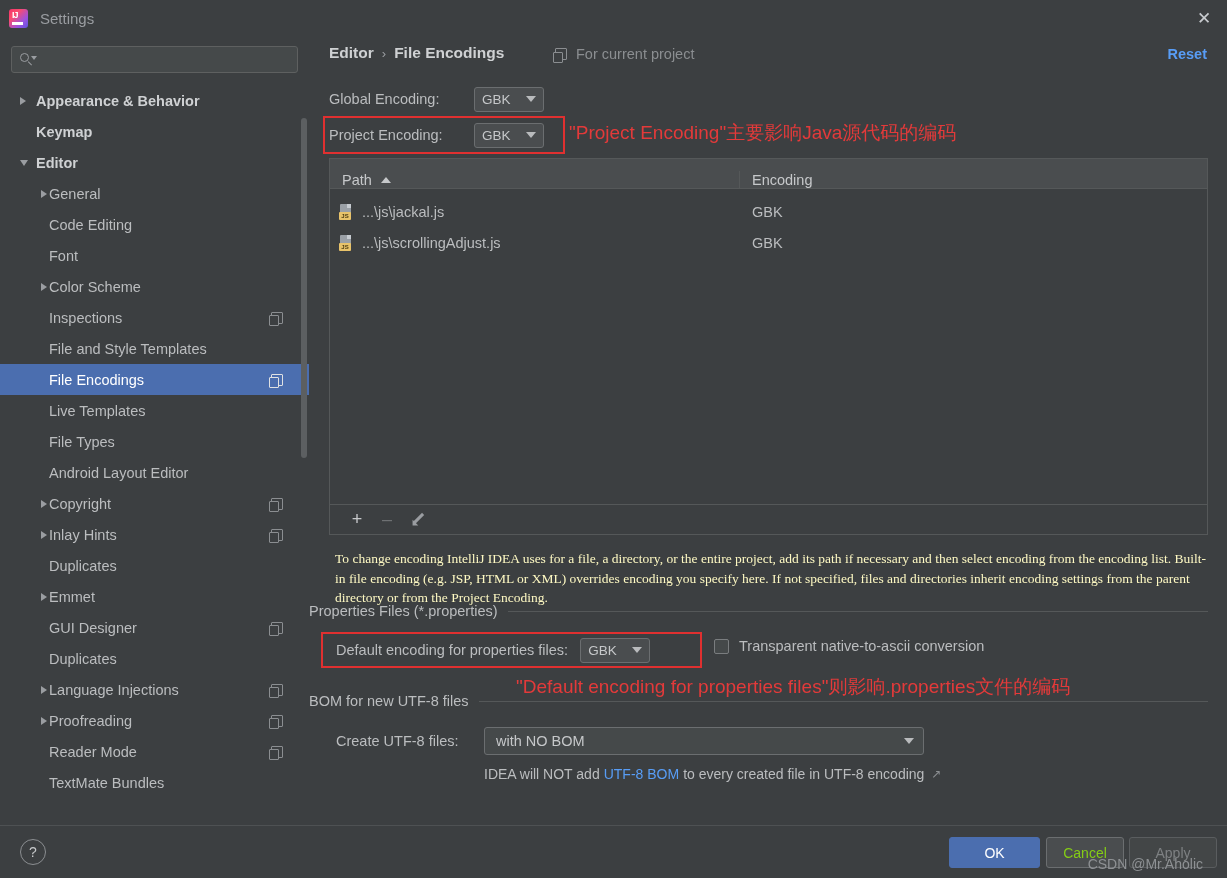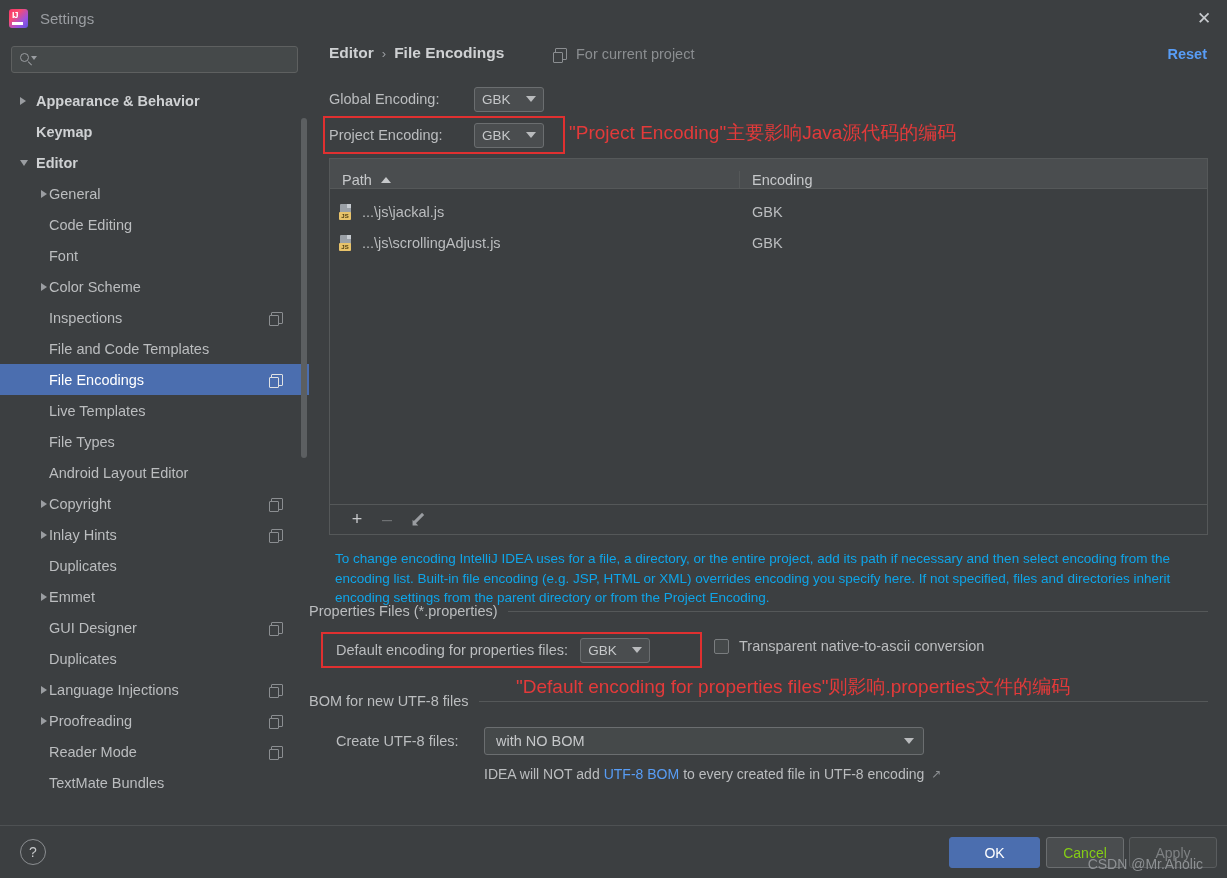--- a/index.html
+++ b/index.html
@@ -154,21 +154,21 @@
   .tbar {
     position: absolute; left: 20px; top: 469px; width: 879px; height: 30px;
     border: 1px solid #555859; border-top: none; display: flex; align-items: center; padding-left: 12px;
   }
   .tbar-btn { width: 30px; height: 22px; display: flex; align-items: center; justify-content: center; color: #c6c8ca; font-size: 18px; }
   .tbar-btn.dim { color: #6e7173; }
   .pencil { width: 15px; height: 15px; position: relative; }
   .pencil .body { position: absolute; left: 2px; top: 5px; width: 13px; height: 3px; background: #9a9da1; transform: rotate(-45deg); }
   .pencil .tip { position: absolute; left: 0px; top: 10px; width: 0; height: 0; border-left: 4px solid transparent; border-right: 4px solid transparent; border-bottom: 4px solid #9a9da1; transform: rotate(-135deg); }
 
-  .help-para { position: absolute; left: 26px; top: 513px; width: 875px; color: #0ea5e9; font-size: 13.5px; line-height: 19.5px; }
+  .help-para { position: absolute; left: 26px; top: 513px; width: 875px; color: #fef9c3; font-size: 13.5px; line-height: 19.5px; font-family: Liberation Serif, serif; }
 
   
   .sec-head { position: absolute; left: 0px; display: flex; align-items: center; width: 899px; }
   .sec-head .txt { color: #bbbdbf; font-size: 14.5px; white-space: nowrap; padding-right: 10px; }
   .sec-head .line { flex: 1; height: 1px; background: #555859; }
   .sec-props { top: 567px; }
   .sec-bom { top: 657px; }
 
   .props-row { position: absolute; left: 27px; top: 600px; display: flex; align-items: center; height: 28px; }
   .props-label { color: #bbbdbf; font-size: 14.5px; margin-right: 12px; }
@@ -253,21 +253,21 @@
         </div>
         <div class="tree-item lvl2">
           <span class="arrow"></span>
           <span class="tree-label lvl2">Color Scheme</span>
         </div>
         <div class="tree-item lvl2">
           <span class="tree-label lvl2 noarrow">Inspections</span>
           <span class="proj-icon"></span>
         </div>
         <div class="tree-item lvl2">
-          <span class="tree-label lvl2 noarrow">File and Code Templates</span>
+          <span class="tree-label lvl2 noarrow">File and Style Templates</span>
         </div>
         <div class="tree-item lvl2 selected">
           <span class="tree-label lvl2 noarrow">File Encodings</span>
           <span class="proj-icon"></span>
         </div>
         <div class="tree-item lvl2">
           <span class="tree-label lvl2 noarrow">Live Templates</span>
         </div>
         <div class="tree-item lvl2">
           <span class="tree-label lvl2 noarrow">File Types</span>

